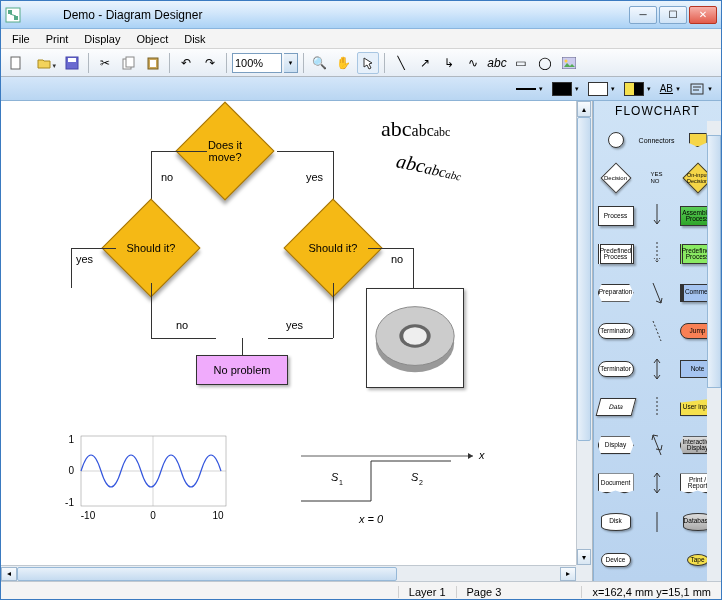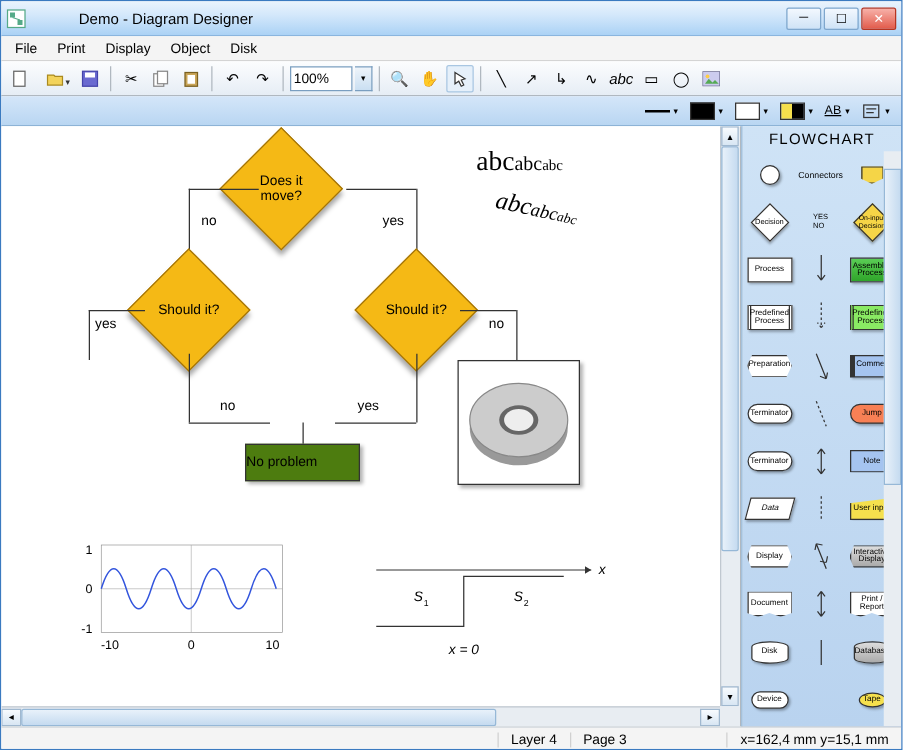--- a/index.html
+++ b/index.html
@@ -32,21 +32,21 @@
 .scrollbar-h .track { flex: 1; height: 14px; position: relative; }
 .scrollbar-h .thumb { position: absolute; left: 0; width: 70%; height: 100%; background: linear-gradient(180deg,#e8f1fa,#c5dbf0); border: 1px solid #96b8d7; border-radius: 2px; }
 .scrollbar-v { position: absolute; right: 0; top: 0; bottom: 16px; width: 16px; background: #e8edf2; border-left: 1px solid #c0c8d0; display: flex; flex-direction: column; }
 .scrollbar-v .arrow { height: 16px; width: 14px; background: linear-gradient(180deg,#f8fbfe,#d8e6f3); border: 1px solid #a0b8cf; display: flex; align-items: center; justify-content: center; font-size: 8px; cursor: pointer; }
 .scrollbar-v .track { flex: 1; width: 14px; position: relative; }
 .scrollbar-v .thumb { position: absolute; top: 0; height: 75%; width: 100%; background: linear-gradient(90deg,#e8f1fa,#c5dbf0); border: 1px solid #96b8d7; border-radius: 2px; }
 .sb-corner { position: absolute; bottom: 0; right: 0; width: 16px; height: 16px; background: #e8edf2; }
 .diamond { position: absolute; transform-origin: center; }
 .diamond .shape { width: 70px; height: 70px; background: #f5b915; border: 1.5px solid #a1720a; transform: rotate(45deg); box-shadow: 3px 3px 4px rgba(0,0,0,0.35); }
 .diamond .label { position: absolute; top: 50%; left: 50%; transform: translate(-50%,-50%); text-align: center; font-size: 11px; white-space: pre; }
-.rectbox { position: absolute; border: 1px solid #333; background: #4d7c0f; display: flex; align-items: center; font-size: 11px; box-shadow: 2px 2px 3px rgba(0,0,0,0.3); }
+.rectbox { position: absolute; border: 1px solid #333; background: #f0abfc; display: flex; align-items: center; justify-content: center; font-size: 11px; box-shadow: 2px 2px 3px rgba(0,0,0,0.3); }
 .imgbox { position: absolute; border: 1px solid #333; background: #fff; display: flex; align-items: center; justify-content: center; box-shadow: 2px 2px 3px rgba(0,0,0,0.3); overflow: hidden; }
 .line { position: absolute; background: #333; }
 .linelabel { position: absolute; font-size: 11px; background: transparent; }
 .bigtext { position: absolute; font-family: serif; }
 .palette { width: 128px; background: linear-gradient(180deg,#cfe3f6,#b9d3ef); border-left: 1px solid #8db3d6; display: flex; flex-direction: column; overflow: hidden; position: relative; }
 .palette-title { text-align: center; font-size: 12px; font-weight: 400; padding: 3px 0; letter-spacing: 1px; }
 .palette-grid { flex: 1; display: grid; grid-template-columns: 1fr 1fr 1fr; gap: 2px; padding: 2px 4px 2px 2px; overflow-y: hidden; }
 .palshape { position: relative; height: 34px; display: flex; align-items: center; justify-content: center; cursor: grab; }
 .palshape .mini { border: 1px solid #333; background: #fff; font-size: 6.5px; display: flex; align-items: center; justify-content: center; text-align: center; line-height: 1; box-shadow: 1.5px 1.5px 2px rgba(0,0,0,0.3); padding: 1px; }
 .palshape .mini.yel { background: #f5d547; }
@@ -436,17 +436,17 @@
         </div>
     </div>
     <div class="palette-scroll">
         <div class="thumb"></div>
       </div>
   </div>
 </div>
 
 <div class="statusbar">
   <div class="flex"></div>
-  <div class="cell">Layer 4</div>
+  <div class="cell">Layer 1</div>
   <div class="cell">Page 3</div>
   <div class="cell" style="width:70px"></div>
   <div class="cell">x=162,4 mm  y=15,1 mm</div>
 </div>
 
 </body></html>

